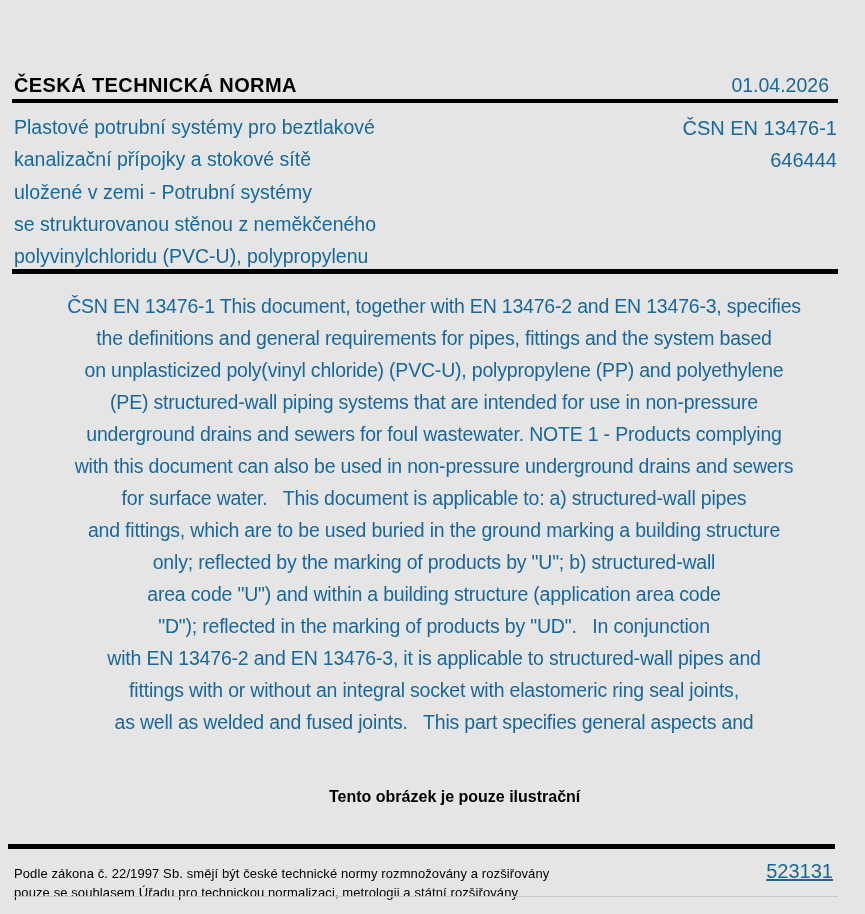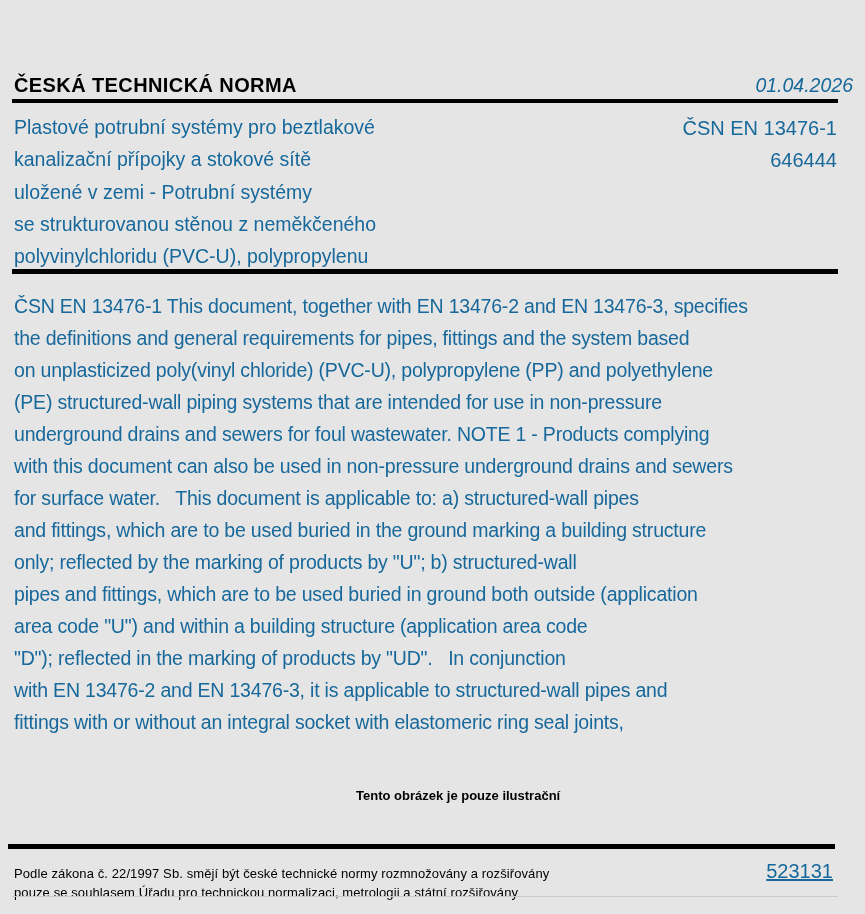--- a/index.html
+++ b/index.html
@@ -12,47 +12,48 @@
     background: #e5e5e5;
     font-family: "Liberation Sans", sans-serif;
     overflow: hidden;
   }
   .hdr-title {
     position: absolute; left: 14px; top: 74px;
     font-size: 20px; font-weight: bold; color: var(--ink);
     letter-spacing: 0.4px; white-space: pre;
   }
   .hdr-date {
-    position: absolute; right: 12px; top: 74px;
-    font-size: 19.5px; color: var(--accent); white-space: pre; font-style: italic;
+    position: absolute; right: 36px; top: 74px;
+    font-size: 19.5px; color: var(--accent); white-space: pre;
   }
   .rule { position: absolute; background: var(--ink); }
   .rule-header { left: 12px; top: 99px; width: 826px; height: 4px; }
   .rule-title  { left: 12px; top: 269px; width: 826px; height: 5px; }
   .rule-footer { left: 8px;  top: 844px; width: 827px; height: 5px; }
   .rule-faint  { left: 12px; top: 896px; width: 826px; height: 1px;
                  background: #c9c9c9; }
   .title-block {
     position: absolute; left: 14px; top: 111px;
     font-size: 19.5px; color: var(--accent); line-height: 32.3px;
   }
   .ref-block {
     position: absolute; right: 28px; top: 112px;
     font-size: 20px; color: var(--accent); line-height: 32.3px;
     text-align: right;
   }
   .abstract {
     position: absolute; left: 14px; top: 290px; width: 840px;
     font-size: 19.5px; color: var(--accent); line-height: 32px;
     letter-spacing: -0.2px;
+    text-align: center;
   }
   .tline { white-space: pre; }
   .illustration-note {
-    position: absolute; left: 356px; top: 788px;
-    font-size: 13px; font-weight: bold; color: var(--ink);
+    position: absolute; left: 329px; top: 788px;
+    font-size: 16px; font-weight: bold; color: var(--ink);
     white-space: pre;
   }
   .legal {
     position: absolute; left: 14px; top: 864px;
     font-size: 13px; font-weight: normal; color: var(--ink);
     line-height: 19px; letter-spacing: 0.1px;
   }
   .doc-number {
     position: absolute; right: 32px; top: 860px;
     font-size: 20px; color: var(--accent); white-space: pre; text-decoration: underline;
@@ -87,25 +88,25 @@
   <div class="abstract">
       <div class="tline">ČSN EN 13476-1 This document, together with EN 13476-2 and EN 13476-3, specifies</div>
       <div class="tline">the definitions and general requirements for pipes, fittings and the system based</div>
       <div class="tline">on unplasticized poly(vinyl chloride) (PVC-U), polypropylene (PP) and polyethylene</div>
       <div class="tline">(PE) structured-wall piping systems that are intended for use in non-pressure</div>
       <div class="tline">underground drains and sewers for foul wastewater. NOTE 1 - Products complying</div>
       <div class="tline">with this document can also be used in non-pressure underground drains and sewers</div>
       <div class="tline">for surface water.   This document is applicable to: a) structured-wall pipes</div>
       <div class="tline">and fittings, which are to be used buried in the ground marking a building structure</div>
       <div class="tline">only; reflected by the marking of products by "U"; b) structured-wall</div>
-      <div class="tline">pipes and fittings, which are to be used buried in ground both outside (application</div>
       <div class="tline">area code "U") and within a building structure (application area code</div>
       <div class="tline">"D"); reflected in the marking of products by "UD".   In conjunction</div>
       <div class="tline">with EN 13476-2 and EN 13476-3, it is applicable to structured-wall pipes and</div>
       <div class="tline">fittings with or without an integral socket with elastomeric ring seal joints,</div>
+      <div class="tline">as well as welded and fused joints.   This part specifies general aspects and</div>
     </div>
 
   <div class="illustration-note">Tento obrázek je pouze ilustrační</div>
 
   <div class="rule rule-footer"></div>
 
   <div class="legal">
       <div class="tline">Podle zákona č. 22/1997 Sb. smějí být české technické normy rozmnožovány a rozšiřovány</div>
       <div class="tline">pouze se souhlasem Úřadu pro technickou normalizaci, metrologii a státní rozšiřovány</div>
     </div>

